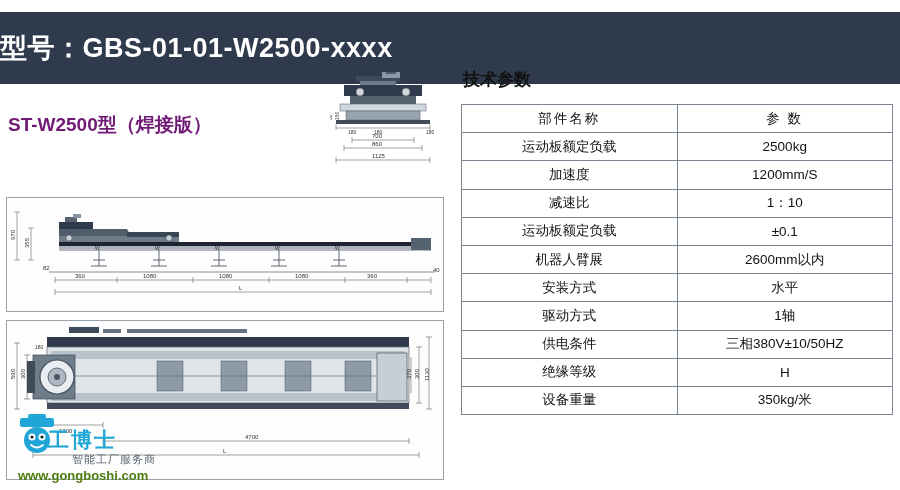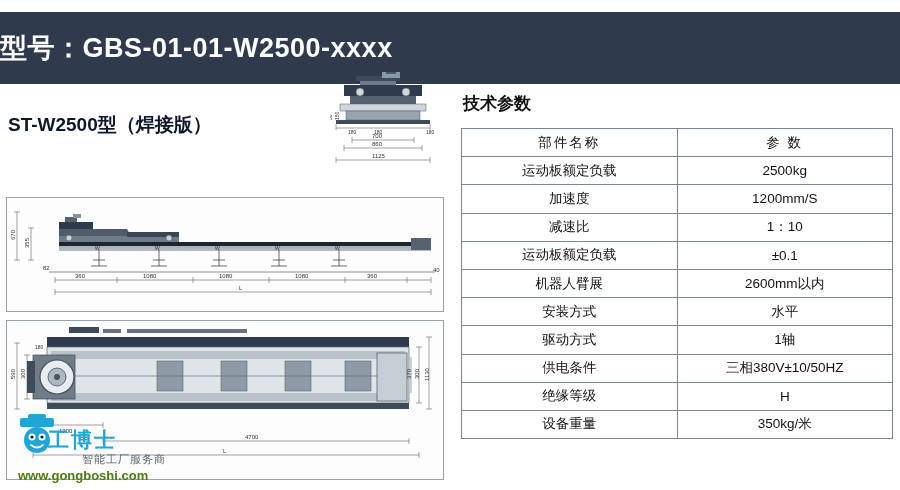--- a/index.html
+++ b/index.html
@@ -36,21 +36,21 @@
 
   
   .left-col {
     position: absolute;
     left: 0; top: 72px;
     width: 450px; height: 418px;
   }
   .model-title {
     position: absolute;
     left: 8px; top: 40px;
-    color: #0f172a;
+    color: #701a75;
     font-size: 19px;
     font-weight: bold;
     white-space: nowrap;
   }
 
   
   .draw-top {
     position: absolute;
     left: 330px; top: 0px;
     width: 120px; height: 105px;
@@ -71,21 +71,21 @@
     width: 438px; height: 160px;
     border: 1px solid #9aa3ad;
     background: #fdfdfd;
   }
 
   .drawing svg { display: block; }
 
   
   .right-col {
     position: absolute;
-    left: 455px; top: 84px;
+    left: 455px; top: 60px;
     width: 445px; height: 350px;
   }
   .spec-heading {
     position: absolute;
     left: 8px; top: 8px;
     font-size: 17px;
     font-weight: bold;
     color: #111;
   }
   table.spec {
@@ -128,21 +128,21 @@
   .wm-text-cn {
     position: absolute;
     left: 44px; top: 18px;
     font-size: 21px;
     font-weight: bold;
     color: #1fa6d6;
     letter-spacing: 2px;
   }
   .wm-sub {
     position: absolute;
-    left: 78px; top: 44px;
+    left: 68px; top: 44px;
     font-size: 11px;
     color: #5a6672;
     letter-spacing: 1px;
   }
   .wm-url {
     position: absolute;
     left: 14px; top: 60px;
     font-size: 13px;
     color: #4d7c0f;
     font-weight: bold;

